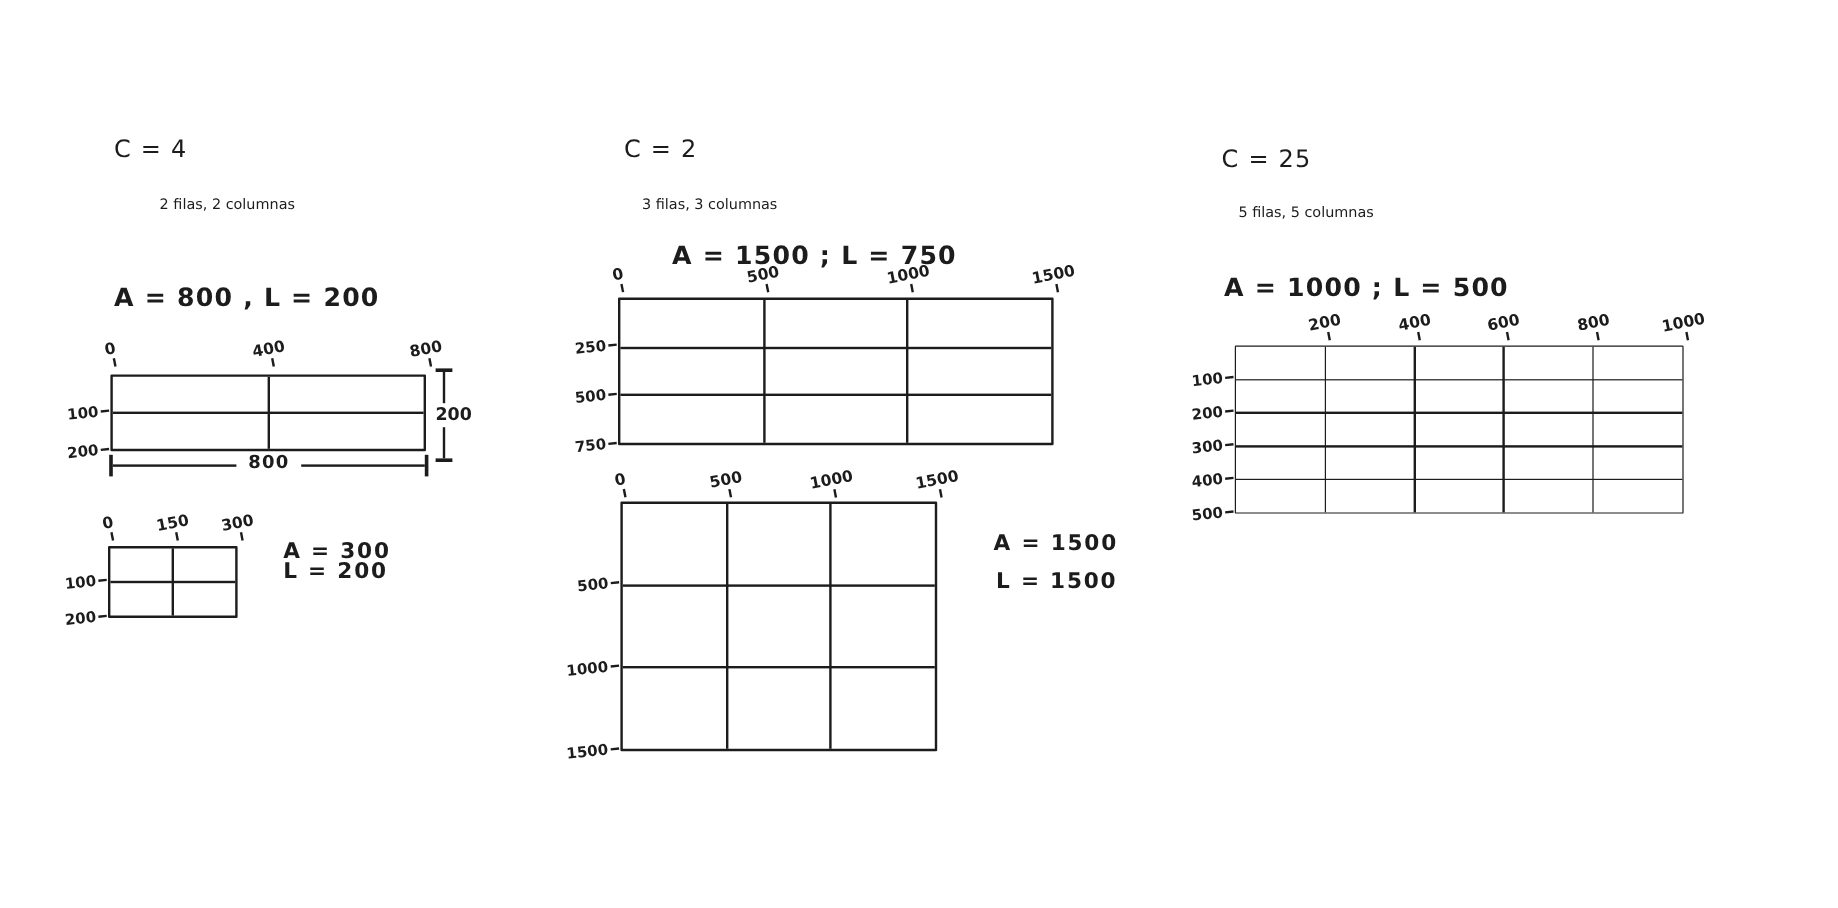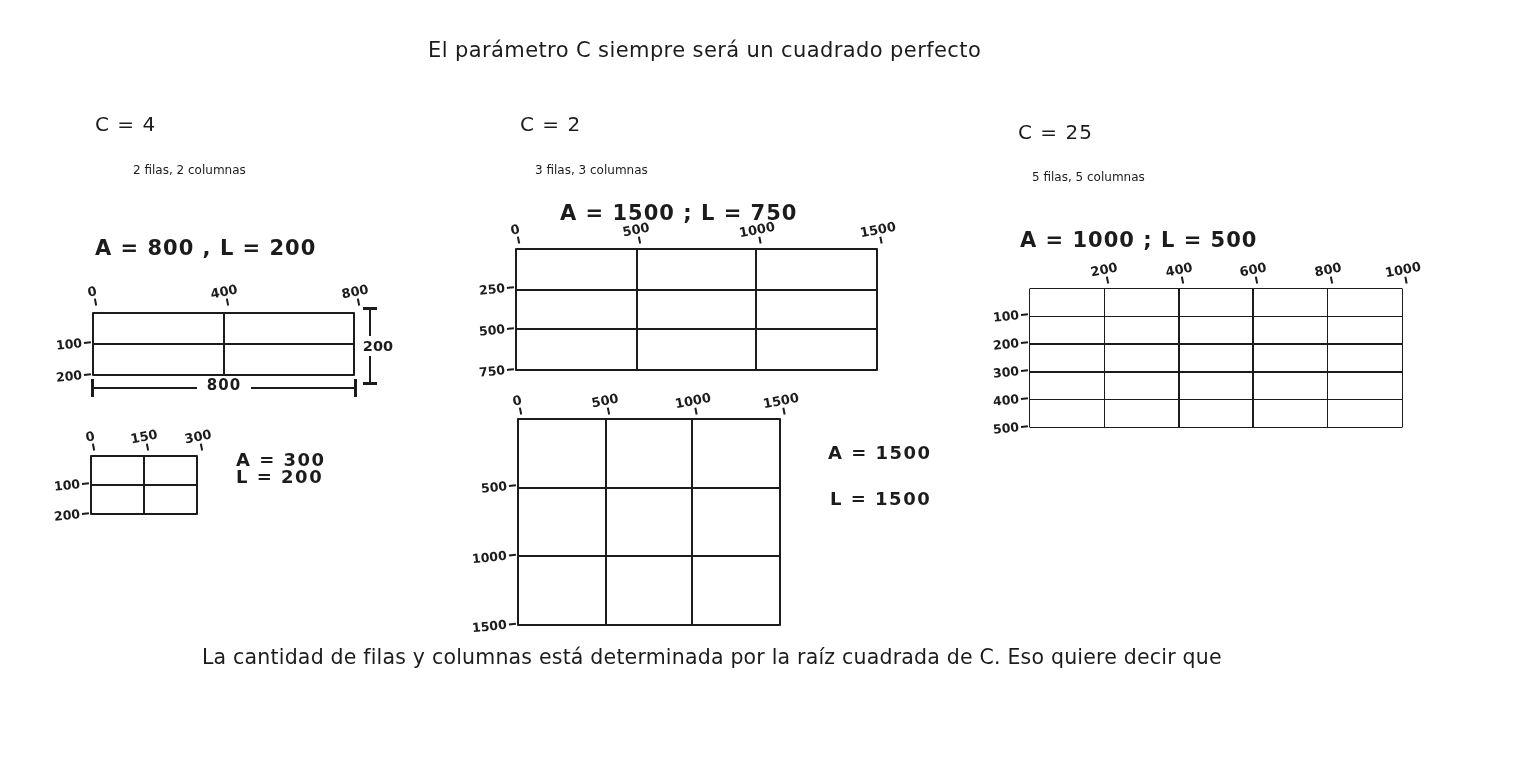--- a/index.html
+++ b/index.html
@@ -137,21 +137,20 @@
     font-size: 14.5px;
     font-weight: bold;
     transform: translateX(8px);
   }
 </style>
 </head>
 <body>
 
 <div class="canvas">
 
-  <div class="page-title" style="left:428px; top:38px;">El parámetro C siempre será un cuadrado perfecto</div>
 
   <div class="sec-heading" style="left:95px; top:112px;">C = 4</div>
   <div class="sec-sub" style="left:133px; top:163px;">2 filas, 2 columnas</div>
   <div class="sec-params" style="left:95px; top:236px;">A = 800  ,   L = 200</div>
 
   <div class="gridbox" style="left:92px; top:312px; width:263px; height:64px;">
       <div class="vline-i" style="left: 50%; width: 2px; margin-left: -1px;"></div>
       <div class="hline-i" style="top: 50%; height: 2px; margin-top: -1px;"></div>
     </div>
   <div class="axis x" style="left:92px; top:302px; width:263px;">
@@ -229,21 +228,21 @@
       <span class="tick" style="left: 33.3333%;">500</span>
       <span class="tick" style="left: 66.6667%;">1000</span>
       <span class="tick" style="left: 100%;">1500</span>
     </div>
   <div class="axis y" style="left:517px; top:418px; height:208px;">
       <span class="tick" style="top: 33.3333%;">500</span>
       <span class="tick" style="top: 66.6667%;">1000</span>
       <span class="tick" style="top: 100%;">1500</span>
     </div>
   <div class="side-note" style="left:828px; top:442px;">A = 1500</div>
-  <div class="side-note" style="left:830px; top:488px;">L = 1500</div>
+  <div class="side-note" style="left:830px; top:474px;">L = 1500</div>
 
   <div class="sec-heading" style="left:1018px; top:120px;">C = 25</div>
   <div class="sec-sub" style="left:1032px; top:170px;">5 filas, 5 columnas</div>
   <div class="sec-params" style="left:1020px; top:228px;">A = 1000  ;   L = 500</div>
 
   <div class="gridbox" style="left:1029px; top:288px; width:374px; height:140px; border-width:1.6px;">
       <div class="vline-i" style="left: 20%; width: 1.6px; margin-left: -0.8px;"></div>
       <div class="vline-i" style="left: 40%; width: 1.6px; margin-left: -0.8px;"></div>
       <div class="vline-i" style="left: 60%; width: 1.6px; margin-left: -0.8px;"></div>
       <div class="vline-i" style="left: 80%; width: 1.6px; margin-left: -0.8px;"></div>
@@ -260,15 +259,14 @@
       <span class="tick" style="left: 100%;">1000</span>
     </div>
   <div class="axis y" style="left:1029px; top:288px; height:140px;">
       <span class="tick" style="top: 20%;">100</span>
       <span class="tick" style="top: 40%;">200</span>
       <span class="tick" style="top: 60%;">300</span>
       <span class="tick" style="top: 80%;">400</span>
       <span class="tick" style="top: 100%;">500</span>
     </div>
 
-  <div class="footer-line" style="left:202px; top:645px;">La cantidad de filas y columnas está determinada por la raíz cuadrada de C. Eso quiere decir que</div>
 
 </div>
 
 </body></html>

